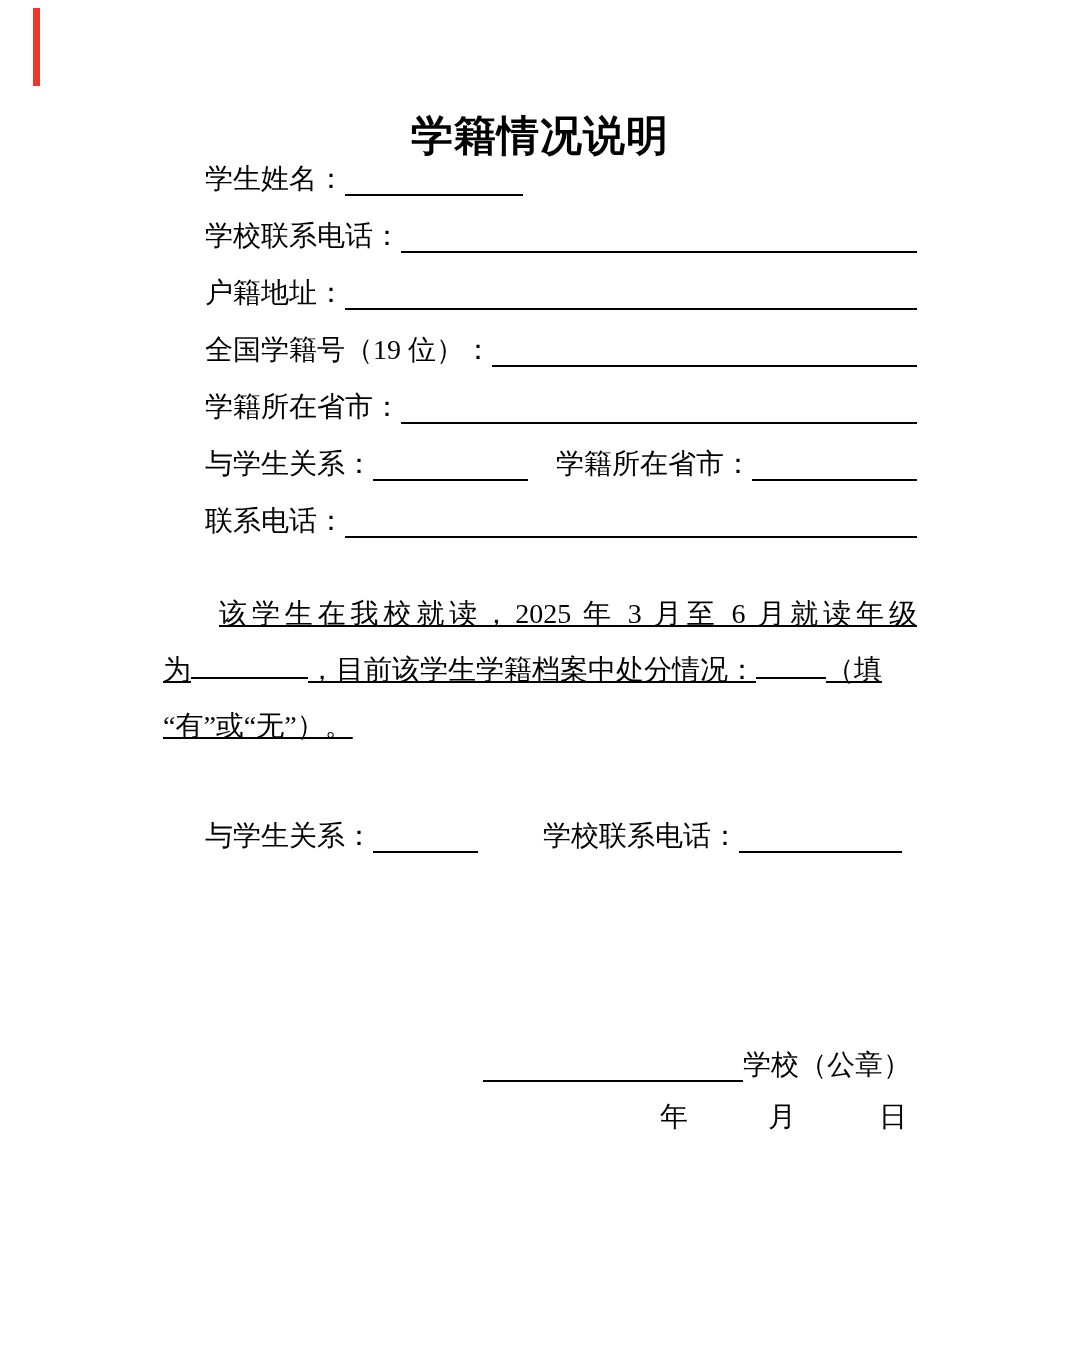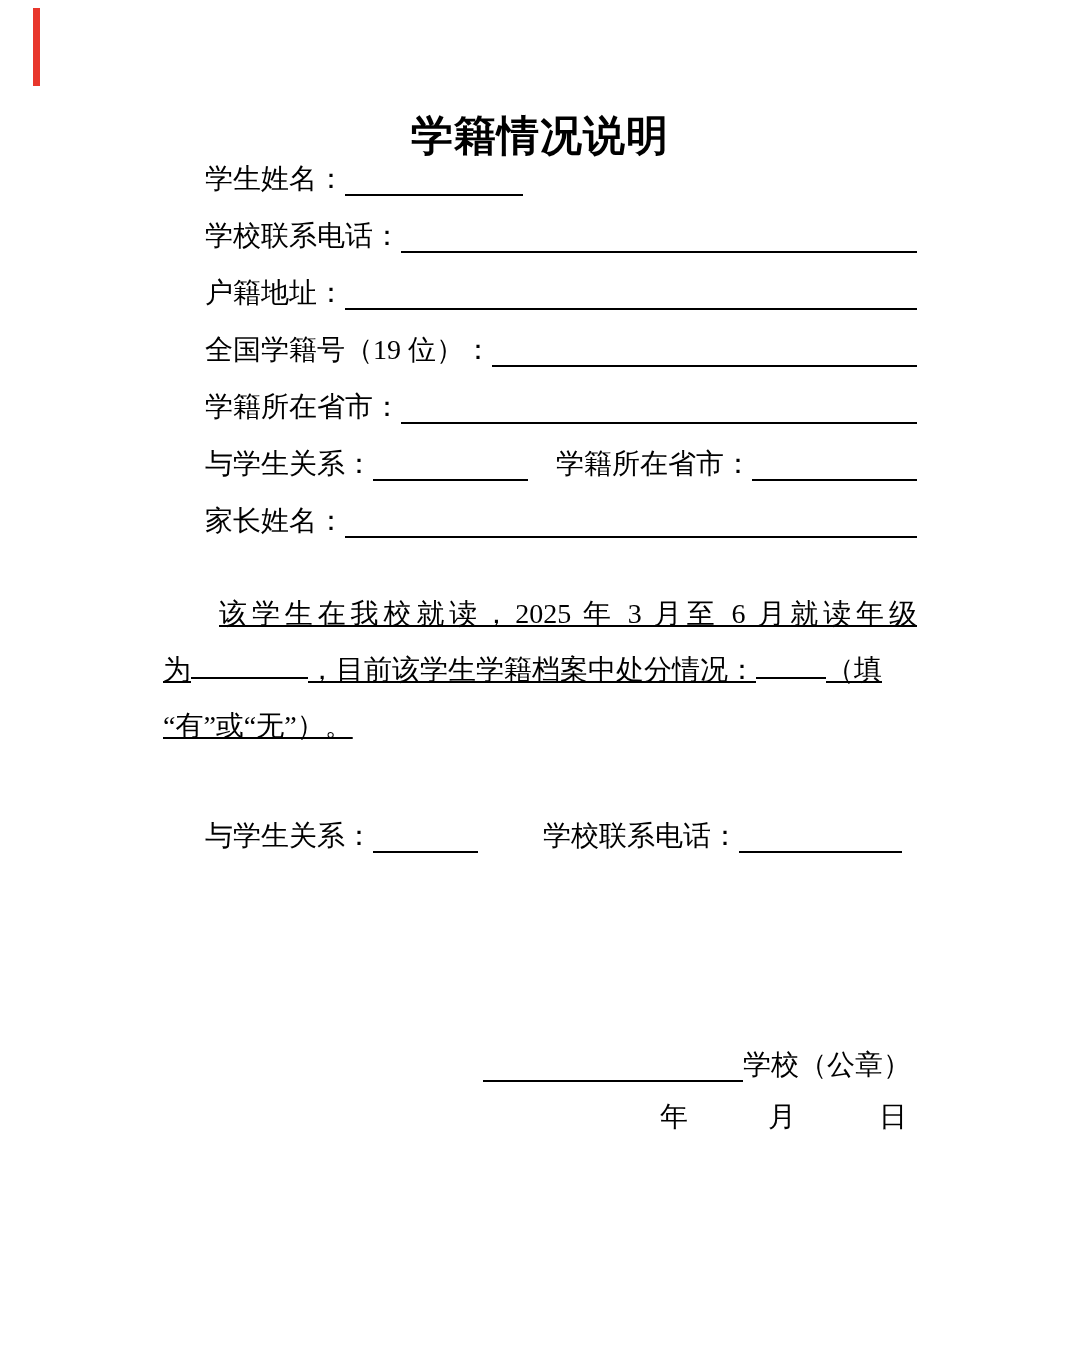--- a/index.html
+++ b/index.html
@@ -116,21 +116,21 @@
     <div class="frow">
       <span class="flabel">与学生关系：</span>
       <span class="blank w155"></span>
       <span class="group-right">
         <span class="flabel">学籍所在省市：</span>
         <span class="blank w165"></span>
       </span>
     </div>
 
     <div class="frow">
-      <span class="flabel">家长姓名：</span>
+      <span class="flabel">联系电话：</span>
       <span class="blank grow"></span>
     </div>
 
   </div>
 
   <div class="para">
     <div class="pline justified">该学生在我校就读，2025 年 3 月至 6 月就读年级</div>
     <div class="pline"><span>为</span><span class="blank-inline bw117"></span><span>，目前该学生学籍档案中处分情况：</span><span class="blank-inline bw70"></span><span>（填</span></div>
     <div class="pline">“有”或“无”）。</div>
   </div>

